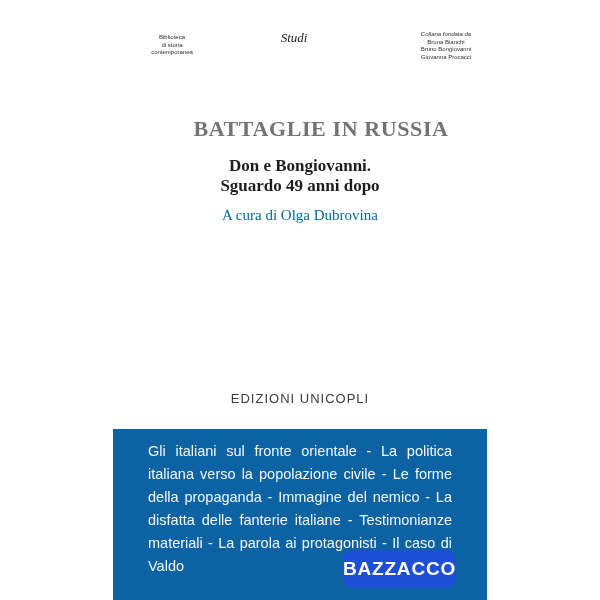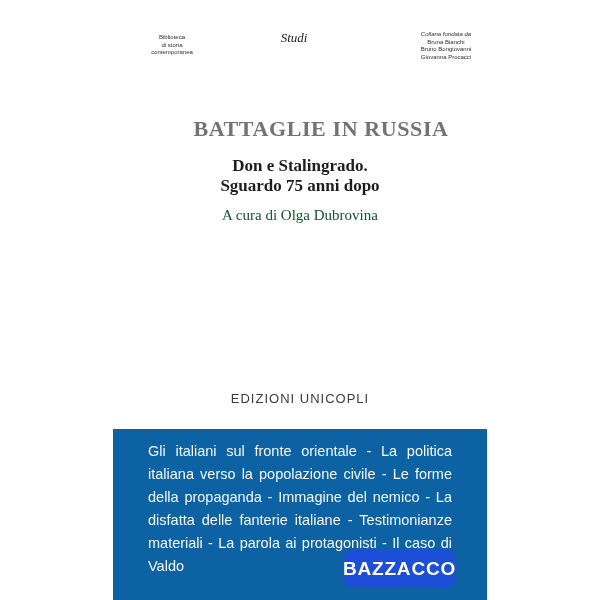--- a/index.html
+++ b/index.html
@@ -64,21 +64,21 @@
     font-size: 17px;
     line-height: 20px;
     color: #1d1d1d;
   }
   .editor {
     position: absolute;
     left: 0; top: 207px; width: 600px;
     text-align: center;
     font-family: "Liberation Serif", "DejaVu Serif", serif;
     font-size: 15px;
-    color: #14532d;
+    color: #0369a1;
   }
 
   
   .publisher {
     position: absolute;
     left: 0; top: 391px; width: 600px;
     text-align: center;
     font-family: "Liberation Sans", sans-serif;
     font-size: 13px;
     letter-spacing: 1px;
@@ -133,22 +133,22 @@
   <div class="series-right">
     <div class="founders-heading">Collana fondata da</div>
     <div>Bruna Bianchi</div>
     <div>Bruno Bongiovanni</div>
     <div>Giovanna Procacci</div>
   </div>
 
   <div class="title">BATTAGLIE IN RUSSIA</div>
 
   <div class="subtitle">
-    <div>Don e Stalingrado.</div>
-    <div>Sguardo 75 anni dopo</div>
+    <div>Don e Bongiovanni.</div>
+    <div>Sguardo 49 anni dopo</div>
   </div>
 
   <div class="editor">A cura di Olga Dubrovina</div>
 
   <div class="publisher">EDIZIONI UNICOPLI</div>
 
   <div class="band" id="band" style="background: rgb(13, 98, 163);">
     <div class="band-text" style="color: rgb(244, 248, 251);">Gli italiani sul fronte orientale - La politica italiana verso la popolazione civile - Le forme della propaganda - Immagine del nemico - La disfatta delle fanterie italiane - Testimonianze materiali - La parola ai protagonisti - Il caso di Valdo Zilli</div>
     <div class="badge" id="badge" style="background: #1d4ed8;">BAZZACCO</div>
   </div>

